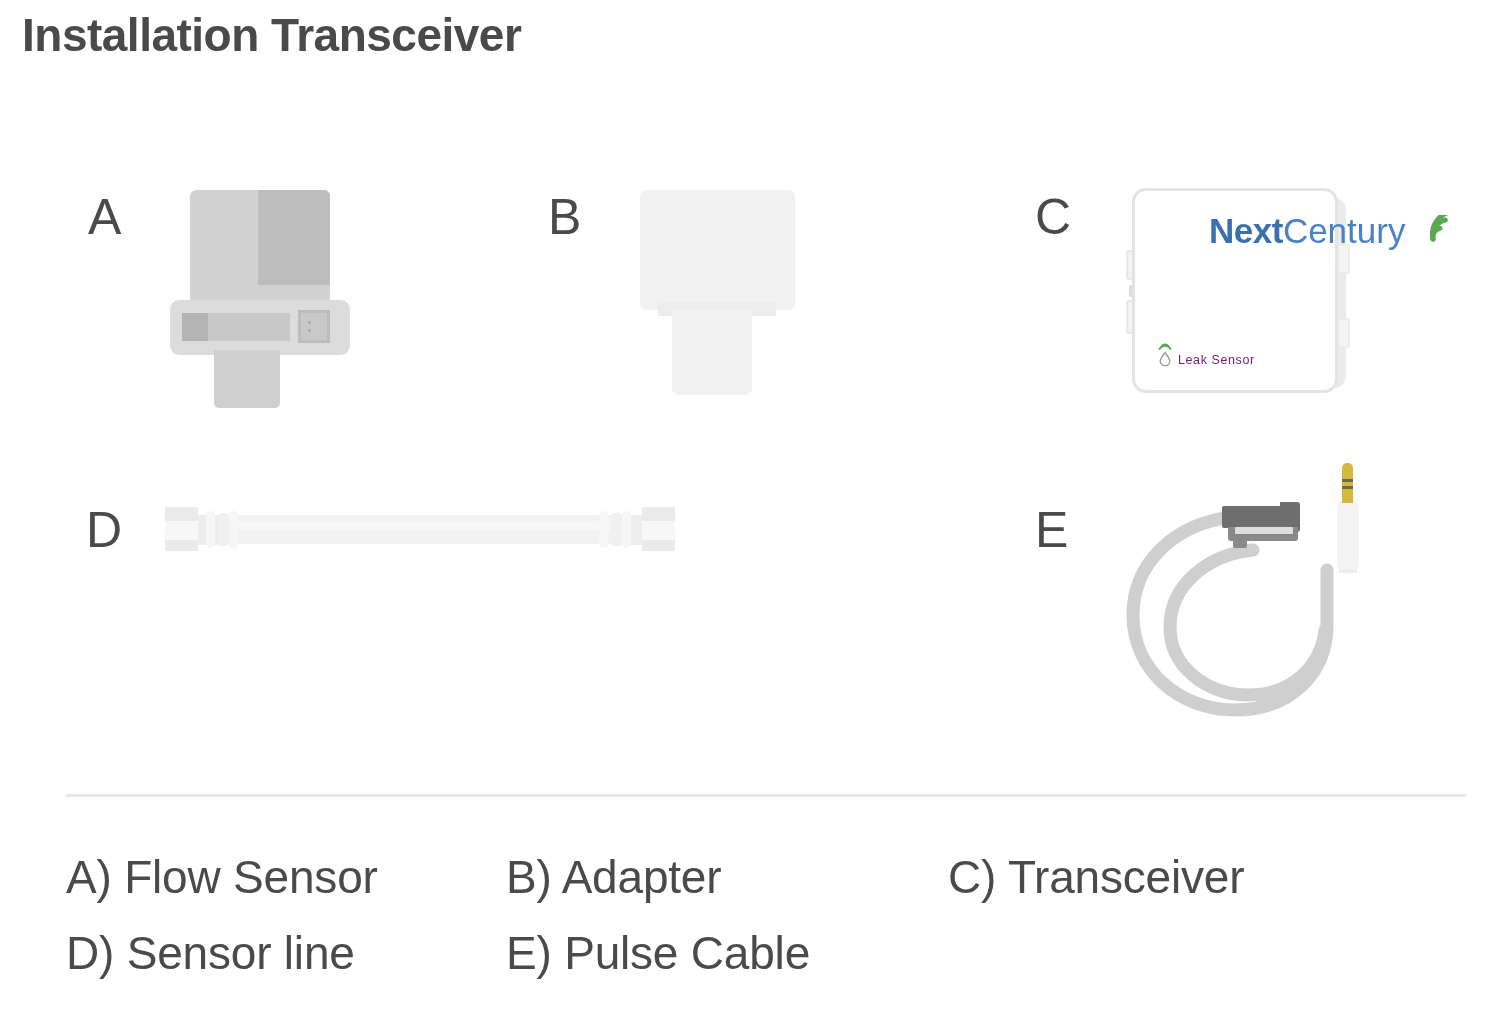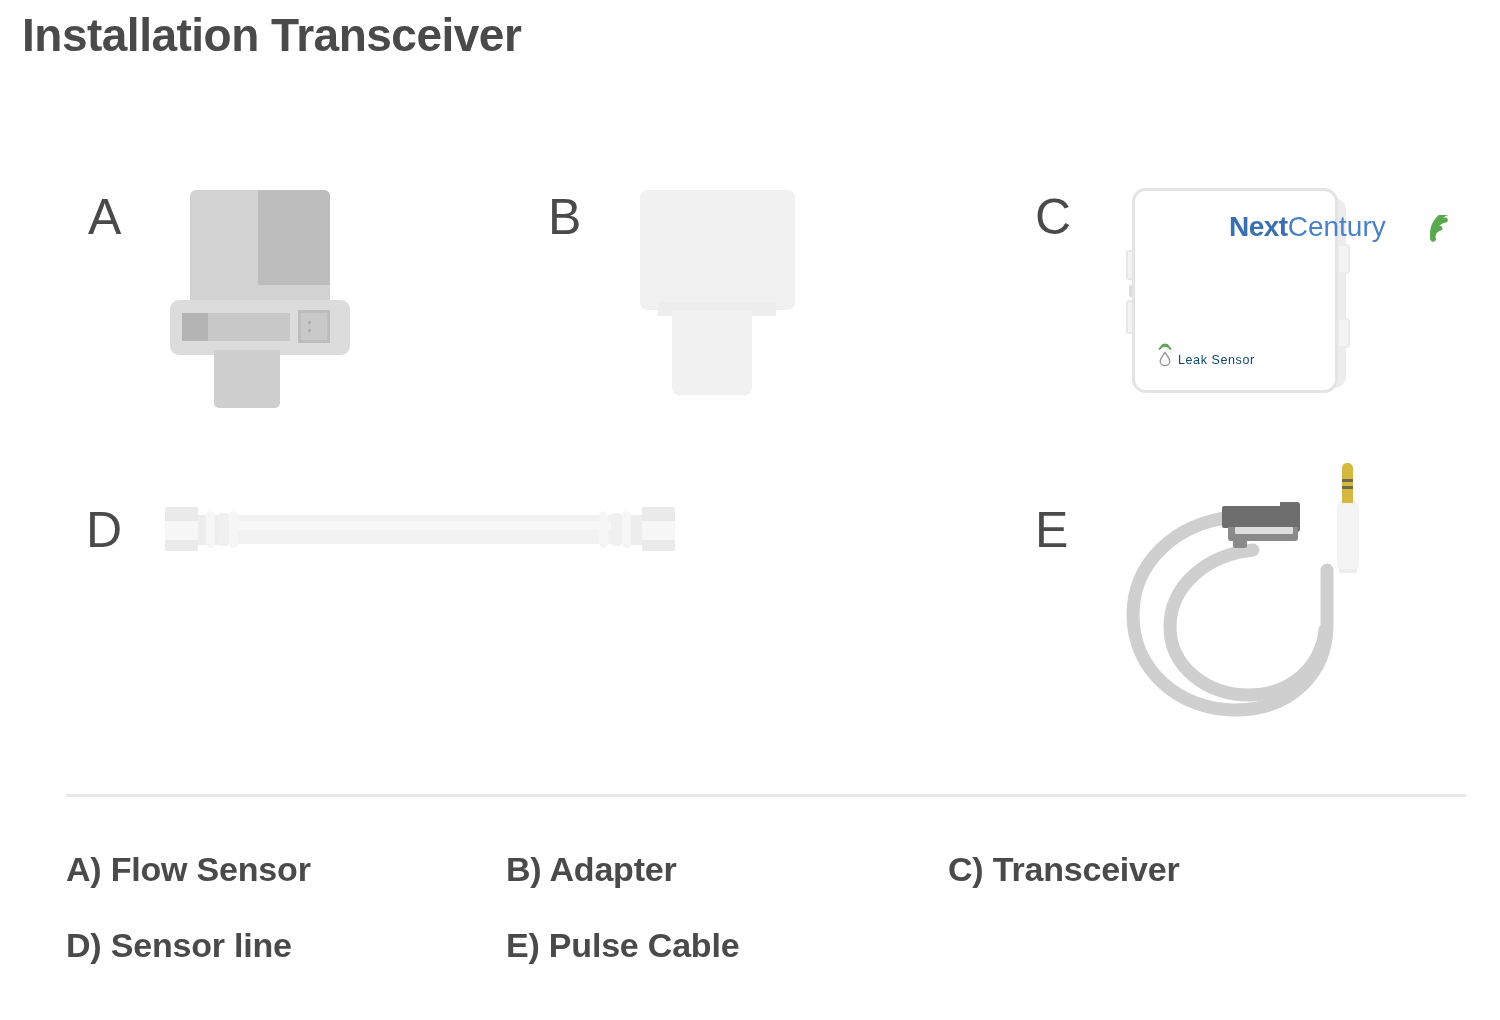--- a/index.html
+++ b/index.html
@@ -116,28 +116,28 @@
   }
   .tr-rtab {
     position: absolute; left: 337px; width: 13px;
     background: #f4f4f4; border: 2px solid #ececec; box-sizing: border-box;
     border-radius: 0 3px 3px 0;
   }
   .tr-rtab.r1 { top: 56px; height: 30px; }
   .tr-rtab.r2 { top: 130px; height: 30px; }
 
   .logo { position: absolute; left: 74px; top: 22px; }
-  .logo-text { font-size: 28px; line-height: 1; white-space: nowrap; margin-left: 20px; }
+  .logo-text { font-size: 35px; line-height: 1; white-space: nowrap; }
   .logo-next { font-weight: 700; color: #3a6fb0; letter-spacing: -0.5px; }
   .logo-century { font-weight: 300; color: #4a82c4; letter-spacing: 0px; }
   .logo-wifi { position: absolute; left: 220px; top: 2px; }
 
   .leak { position: absolute; left: 22px; top: 152px; display: flex; align-items: flex-end; }
   .leak-icon { position: relative; width: 16px; height: 24px; margin-right: 5px; }
-  .leak-label { font-size: 12.5px; color: #0c4a6e; letter-spacing: 0.6px; }
+  .leak-label { font-size: 12.5px; color: #701a75; letter-spacing: 0.6px; }
 
   
   .supply { position: absolute; left: 165px; top: 375px; width: 510px; height: 50px; }
   .sp-hose {
     position: absolute; left: 60px; top: 10px; width: 390px; height: 29px;
     background: #f2f2f2;
   }
   .sp-hose-hi {
     position: absolute; left: 60px; top: 16px; width: 390px; height: 9px;
     background: #f7f7f7;
@@ -206,21 +206,21 @@
     position: absolute; left: 66px; top: 794px; width: 1400px; height: 3px;
     background: #e8e8e8;
   }
 
   
   .legend {
     position: absolute; left: 0; top: 850px; width: 1500px;
   }
   .legend-row { position: relative; height: 76px; }
   .legend-item {
-    position: absolute; font-size: 34px; font-weight: 700; color: #4a4a4a;
+    position: absolute; font-size: 46px; font-weight: 400; color: #4a4a4a;
     white-space: nowrap; letter-spacing: -0.2px;
   }
   .legend-col-0 { left: 66px; }
   .legend-col-1 { left: 506px; }
   .legend-col-2 { left: 948px; }
 </style>
 </head>
 <body>
 
 <div class="page-title">Installation Transceiver</div>

